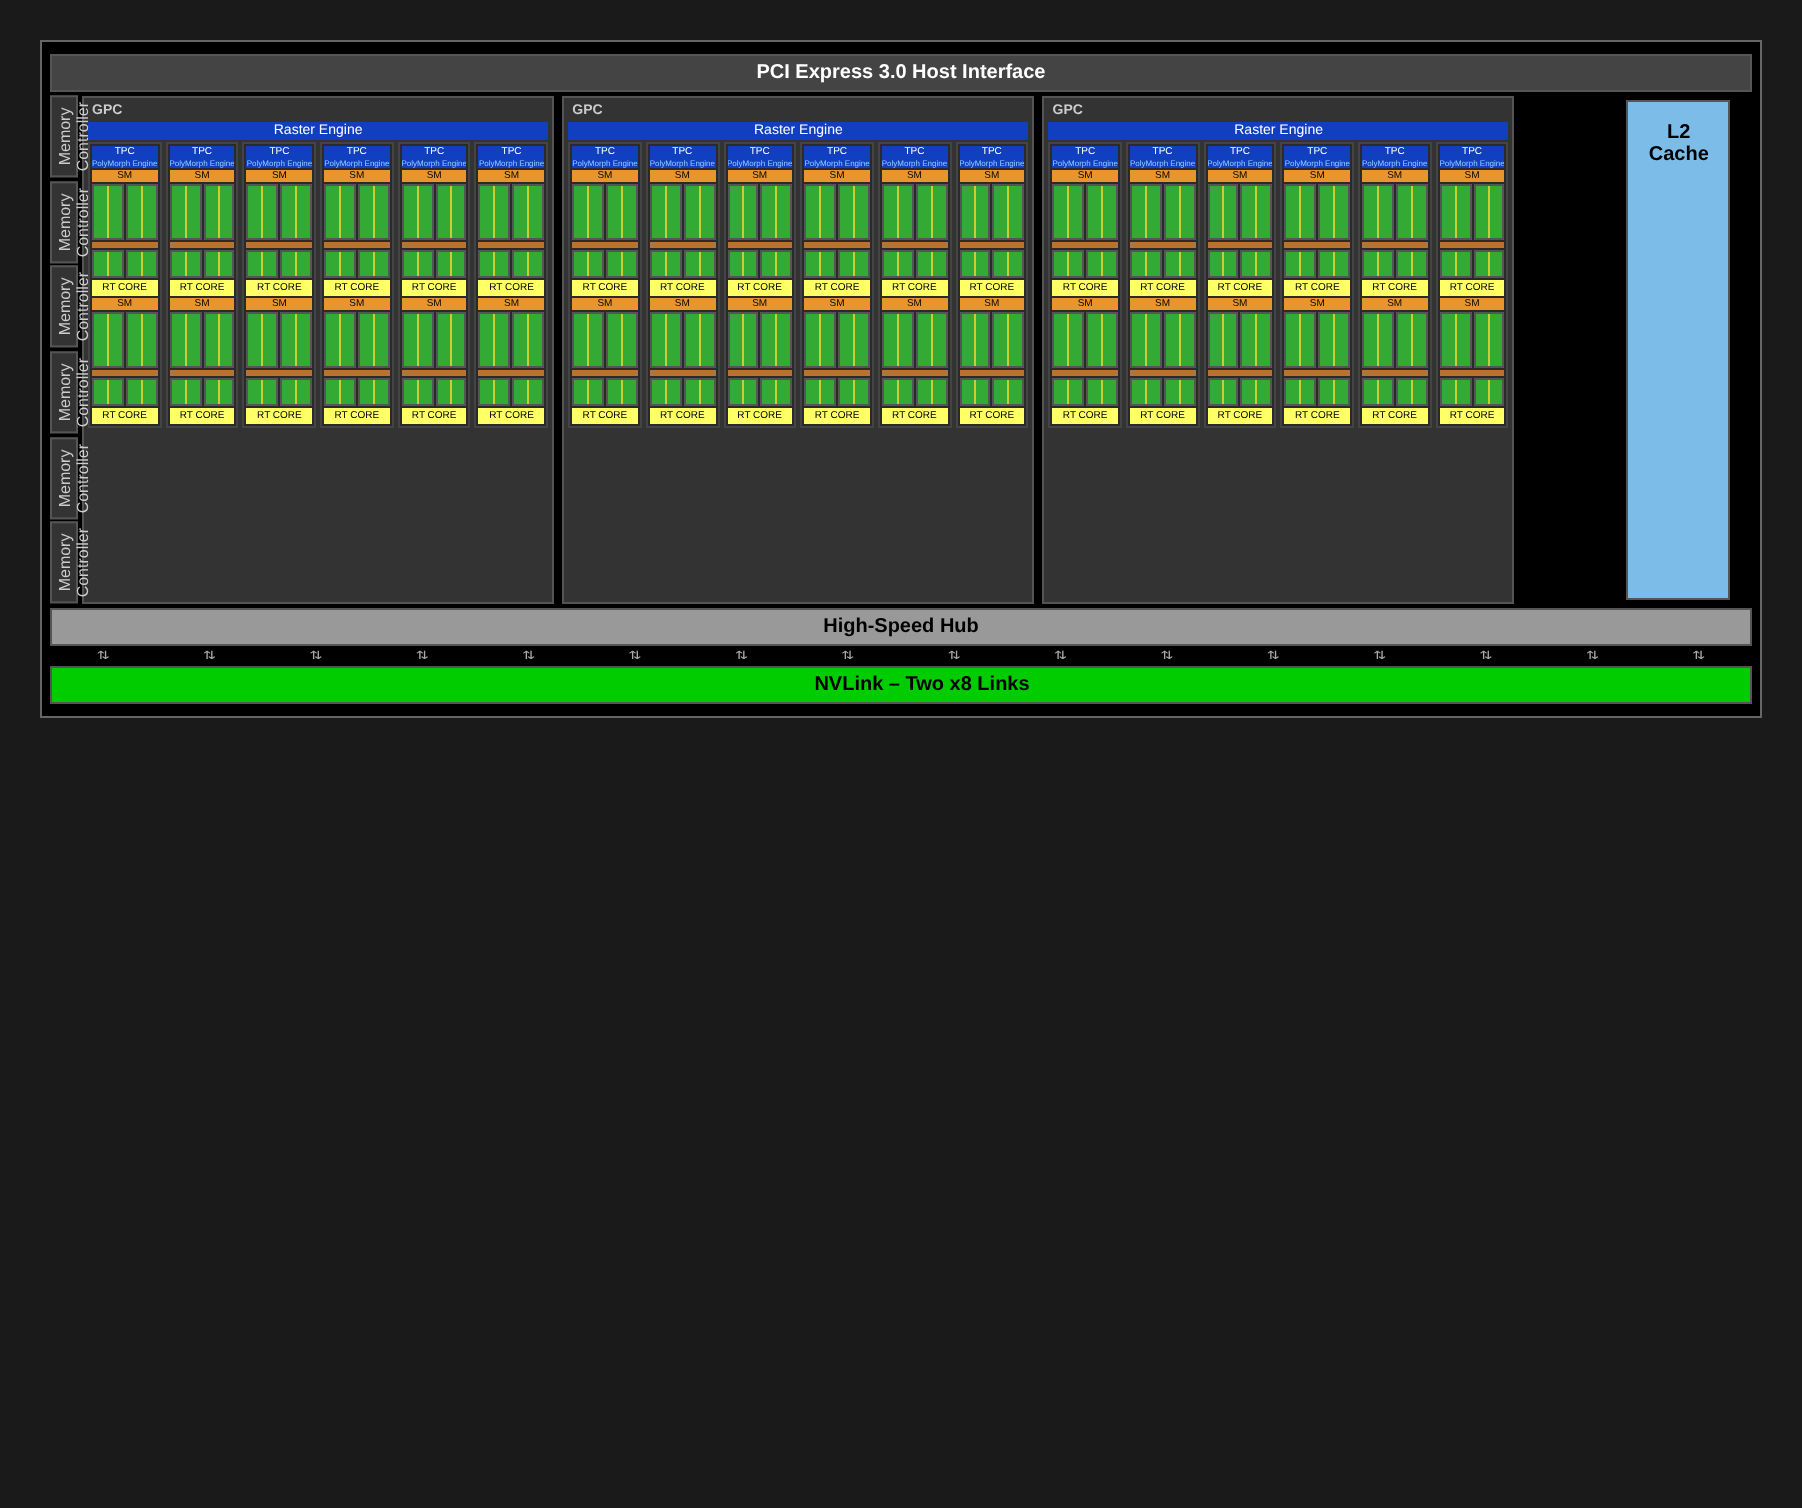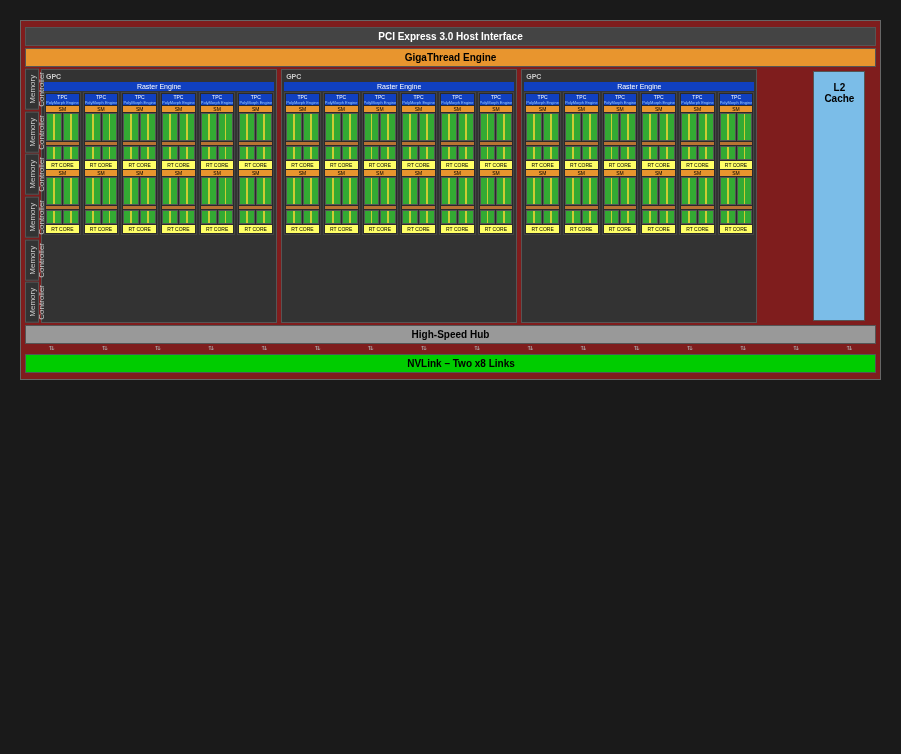--- a/index.html
+++ b/index.html
@@ -5,21 +5,21 @@
   * { box-sizing: border-box; margin: 0; padding: 0; }
   body {
     background: #1a1a1a;
     font-family: Arial, sans-serif;
     padding: 20px;
     width: 901px;
     height: 754px;
   }
   .chip {
     border: 1px solid #666;
-    background: #7f1d1d;
+    background: #000000;
     padding: 4px;
   }
   .bar {
     text-align: center;
     font-size: 10px;
     font-weight: bold;
     padding: 3px;
     margin: 2px 0;
     border: 1px solid #555;
   }
@@ -168,21 +168,20 @@
     height: 6px;
   }
   .arrows span { transform: scaleY(0.7); }
 </style>
 </head>
 <body>
 
 <div class="chip">
 
   <div class="bar pci">PCI Express 3.0 Host Interface</div>
-  <div class="bar giga">GigaThread Engine</div>
 
   <div class="main-row">
 
     <div class="memctl-col">
         <div class="memctl">Memory Controller</div>
         <div class="memctl">Memory Controller</div>
         <div class="memctl">Memory Controller</div>
         <div class="memctl">Memory Controller</div>
         <div class="memctl">Memory Controller</div>
         <div class="memctl">Memory Controller</div>

